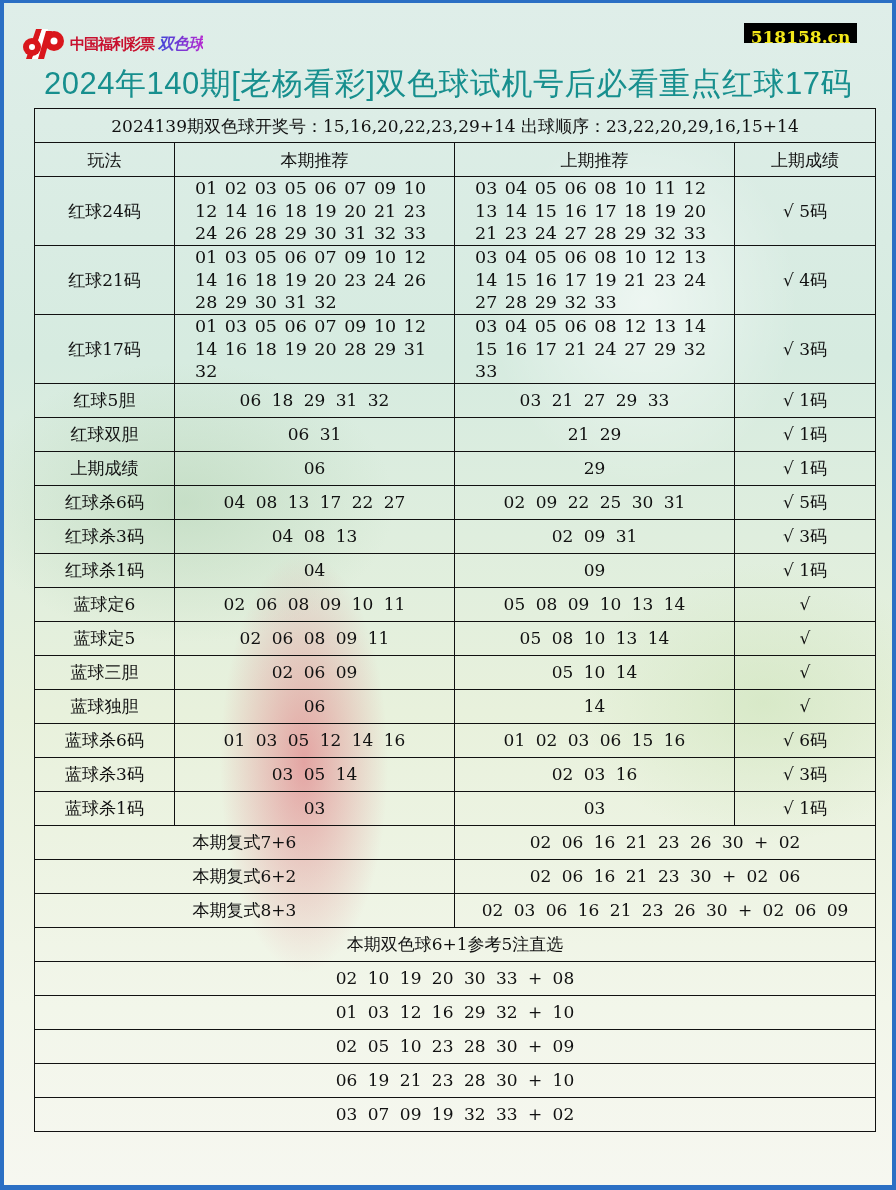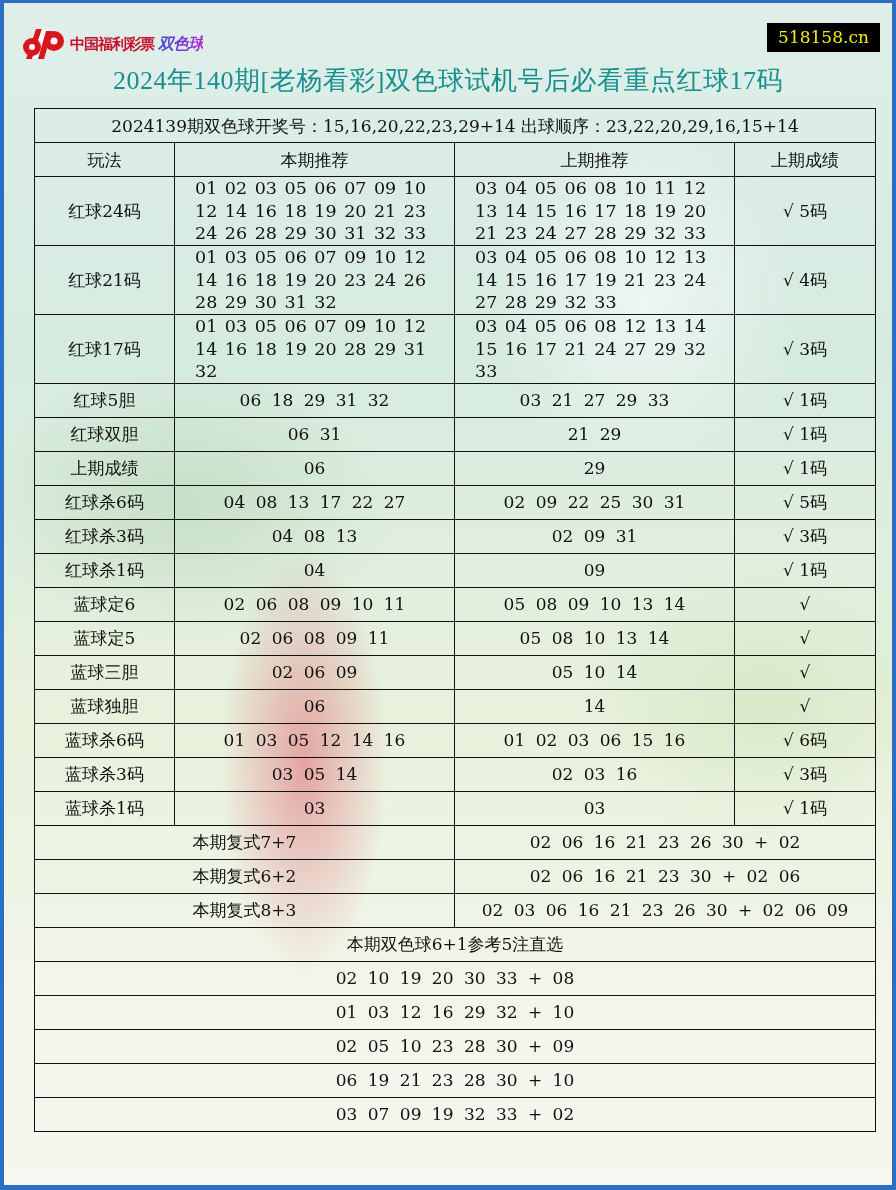--- a/index.html
+++ b/index.html
@@ -30,29 +30,29 @@
     font-weight: bold; font-size: 15px; color: #c8102e; letter-spacing: -1px;
   }
   .logo-sub {
     font-family: "DejaVu Sans", "Liberation Sans", sans-serif;
     font-weight: bold; font-style: italic; font-size: 16px;
     background: linear-gradient(90deg, #3b46d8, #b52ad0);
     -webkit-background-clip: text; background-clip: text; color: transparent;
     letter-spacing: -1px;
   }
   .site-badge {
-    position: absolute; left: 763px; top: 20px; width: 113px; height: 29px;
+    position: absolute; left: 740px; top: 20px; width: 113px; height: 20px;
     background: #000; color: #f3e81a;
     font-family: "DejaVu Serif", "Liberation Serif", serif;
-    font-size: 17px; font-weight: normal; line-height: 29px; text-align: center;
+    font-size: 17px; font-weight: bold; line-height: 29px; text-align: center;
   }
   .title {
     position: absolute; left: 0; right: 0; top: 60px; text-align: center;
-    font-size: 26px; color: #178f8e; letter-spacing: 0.5px;
-    font-family: Liberation Serif, serif;
+    font-size: 31px; color: #178f8e; letter-spacing: 0.5px;
+    font-family: Liberation Sans, sans-serif;
   }
   table.main {
     position: absolute; left: 30px; top: 105px; width: 841px;
     border-collapse: collapse; table-layout: fixed;
     font-size: 17px; color: #111;
   }
   table.main td {
     border: 1.5px solid #111; padding: 0; text-align: center;
     height: 33px; line-height: 22px;
   }
@@ -197,21 +197,21 @@
       <td>√ 3码</td>
     </tr>
     <tr>
       <td>蓝球杀1码</td>
       <td class="sp">03</td>
       <td class="sp">03</td>
       <td>√ 1码</td>
     </tr>
 
     <tr>
-      <td colspan="2">本期复式7+7</td>
+      <td colspan="2">本期复式7+6</td>
       <td colspan="2" class="sp">02 06 16 21 23 26 30 + 02</td>
     </tr>
     <tr>
       <td colspan="2">本期复式6+2</td>
       <td colspan="2" class="sp">02 06 16 21 23 30 + 02 06</td>
     </tr>
     <tr>
       <td colspan="2">本期复式8+3</td>
       <td colspan="2" class="sp">02 03 06 16 21 23 26 30 + 02 06 09</td>
     </tr>

